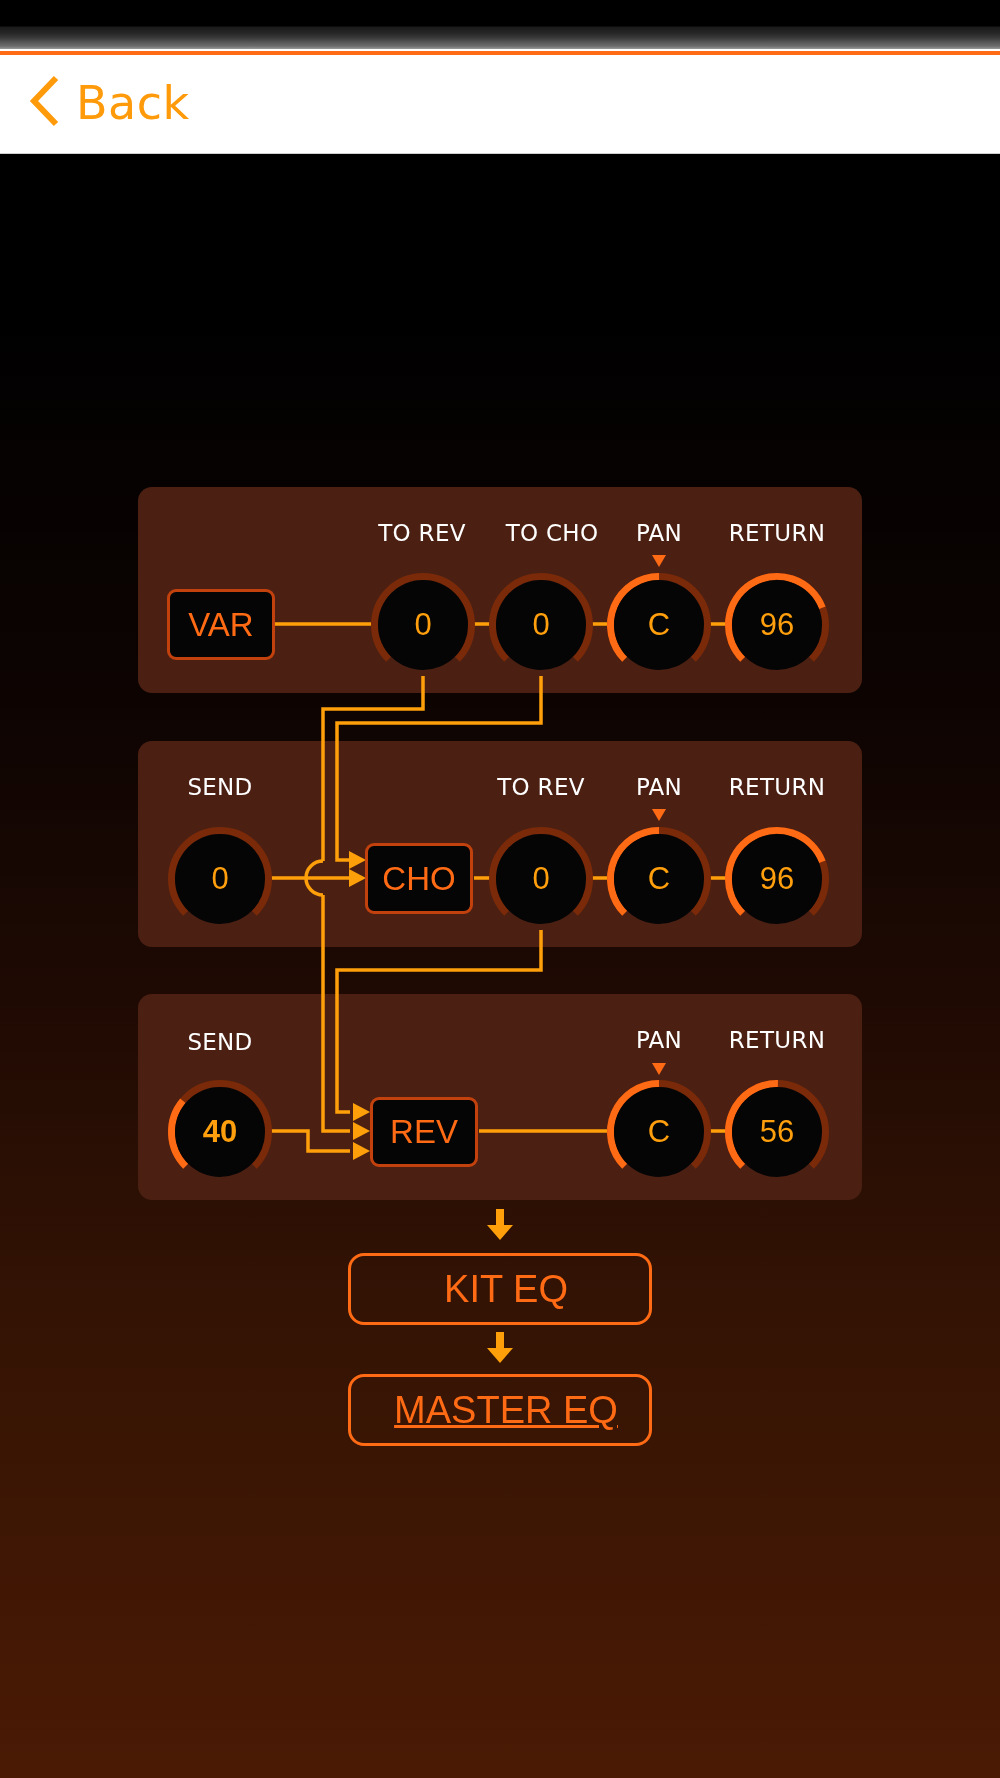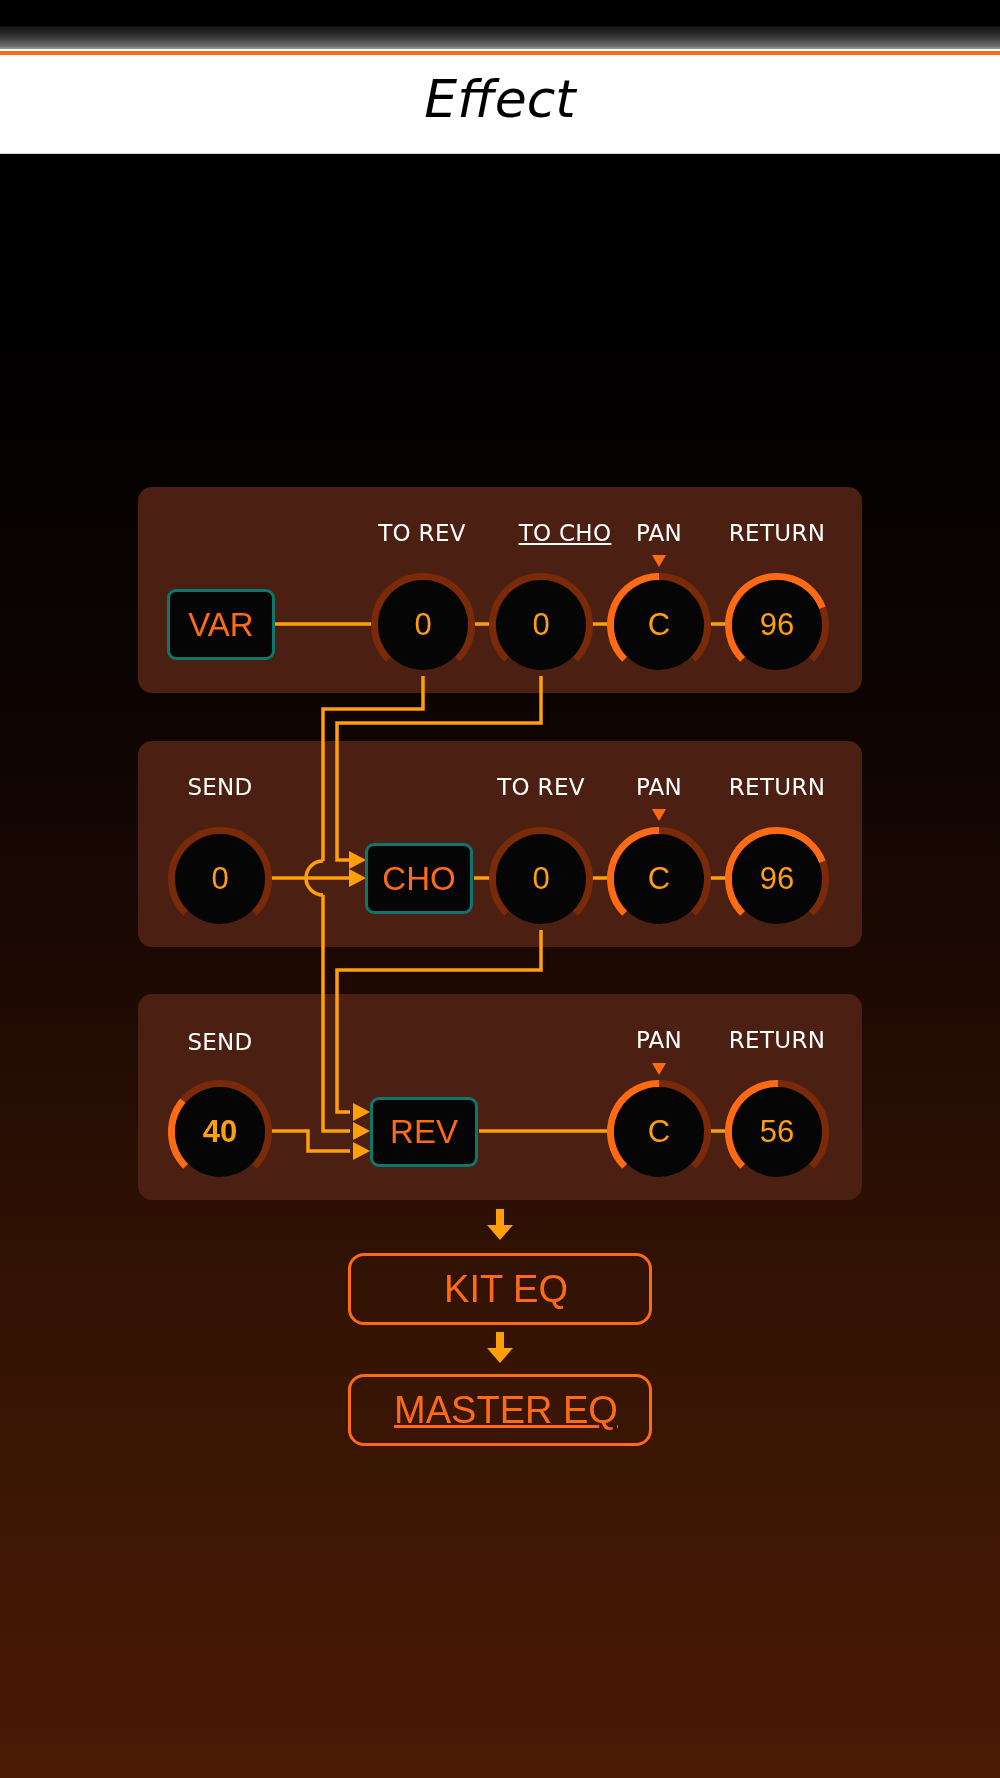--- a/index.html
+++ b/index.html
@@ -40,40 +40,47 @@
   .knob svg { width: 110px; height: 110px; display: block; }
   .knob-value {
     position: absolute; left: 0; top: 0; width: 110px; height: 110px; line-height: 110px;
     text-align: center; color: #ff9f0d; font-size: 31px; font-family: "Liberation Sans", sans-serif;
   }
   .pan-marker {
     position: absolute; width: 0; height: 0;
     border-left: 7px solid transparent; border-right: 7px solid transparent; border-top: 12px solid #ff6a14;
   }
   .fx-box {
-    position: absolute; background: #050505; border: 3px solid #0f766e; border-radius: 9px;
+    position: absolute; background: #050505; border: 3px solid #c2410c; border-radius: 9px;
     color: #ff6a14; font-size: 33px; text-align: center; box-sizing: border-box; cursor: pointer;
     display: flex; align-items: center; justify-content: center;
   }
   .eq-box {
     position: absolute; left: 348px; width: 304px; height: 72px; box-sizing: border-box;
     border: 3px solid #ff6a14; border-radius: 16px; color: #ff6a14; font-size: 38px;
     display: flex; align-items: center; justify-content: center; cursor: pointer; padding-left: 12px;
   }
   svg.routing { position: absolute; left: 0; top: 0; width: 1000px; height: 1778px; pointer-events: none; }
 </style>
 </head>
 <body>
 
 <div class="statusbar"></div>
 <div class="accent-line"></div>
 <div class="accent-line2"></div>
 
 <div class="header">
-  <div class="title">Effect</div>
+  <div class="back">
+    <span>
+      <svg viewBox="0 0 34 52">
+          <polyline points="28,3 6,26 28,49" fill="none" stroke="#ff9a0a" stroke-width="6" stroke-linejoin="miter"></polyline>
+        </svg>
+    </span>
+    <span class="back-label">Back</span>
+  </div>
 </div>
 
 <div class="panel" style="top:487px;"></div>
 <div class="panel" style="top:741px;"></div>
 <div class="panel" style="top:994px;"></div>
 
 <svg class="routing" viewBox="0 0 1000 1778">
   <g stroke="#ffa00a" stroke-width="3.5" fill="none">
 
     <line x1="275" y1="624" x2="371" y2="624"></line>
@@ -107,21 +114,21 @@
     <polygon points="353,1142 370,1151 353,1160"></polygon>
 
     <rect x="496" y="1209" width="8" height="17"></rect>
     <polygon points="487,1225 513,1225 500,1240"></polygon>
     <rect x="496" y="1332" width="8" height="17"></rect>
     <polygon points="487,1348 513,1348 500,1363"></polygon>
   </g>
 </svg>
 
 <div class="label" style="left:362px; top:520px;">TO REV</div>
-<div class="label" style="left:505px; top:520px;text-decoration:underline;">TO CHO</div>
+<div class="label" style="left:492px; top:520px;">TO CHO</div>
 <div class="label" style="left:599px; top:520px;">PAN</div>
 <div class="label" style="left:717px; top:520px;">RETURN</div>
 <div class="pan-marker" style="left:652px; top:555px;"></div>
 
 <div class="fx-box" style="left:167px; top:589px; width:108px; height:71px;">VAR</div>
 
 <div class="knob" style="left:368px; top:570px;">
     <svg viewBox="0 0 110 110">
       <path d="M20.71,89.29 A48.5,48.5 0 1 1 89.29,89.29" stroke="#7a2a08" stroke-width="7" fill="none"></path>
       <circle cx="55" cy="55" r="45" fill="#050505"></circle>

